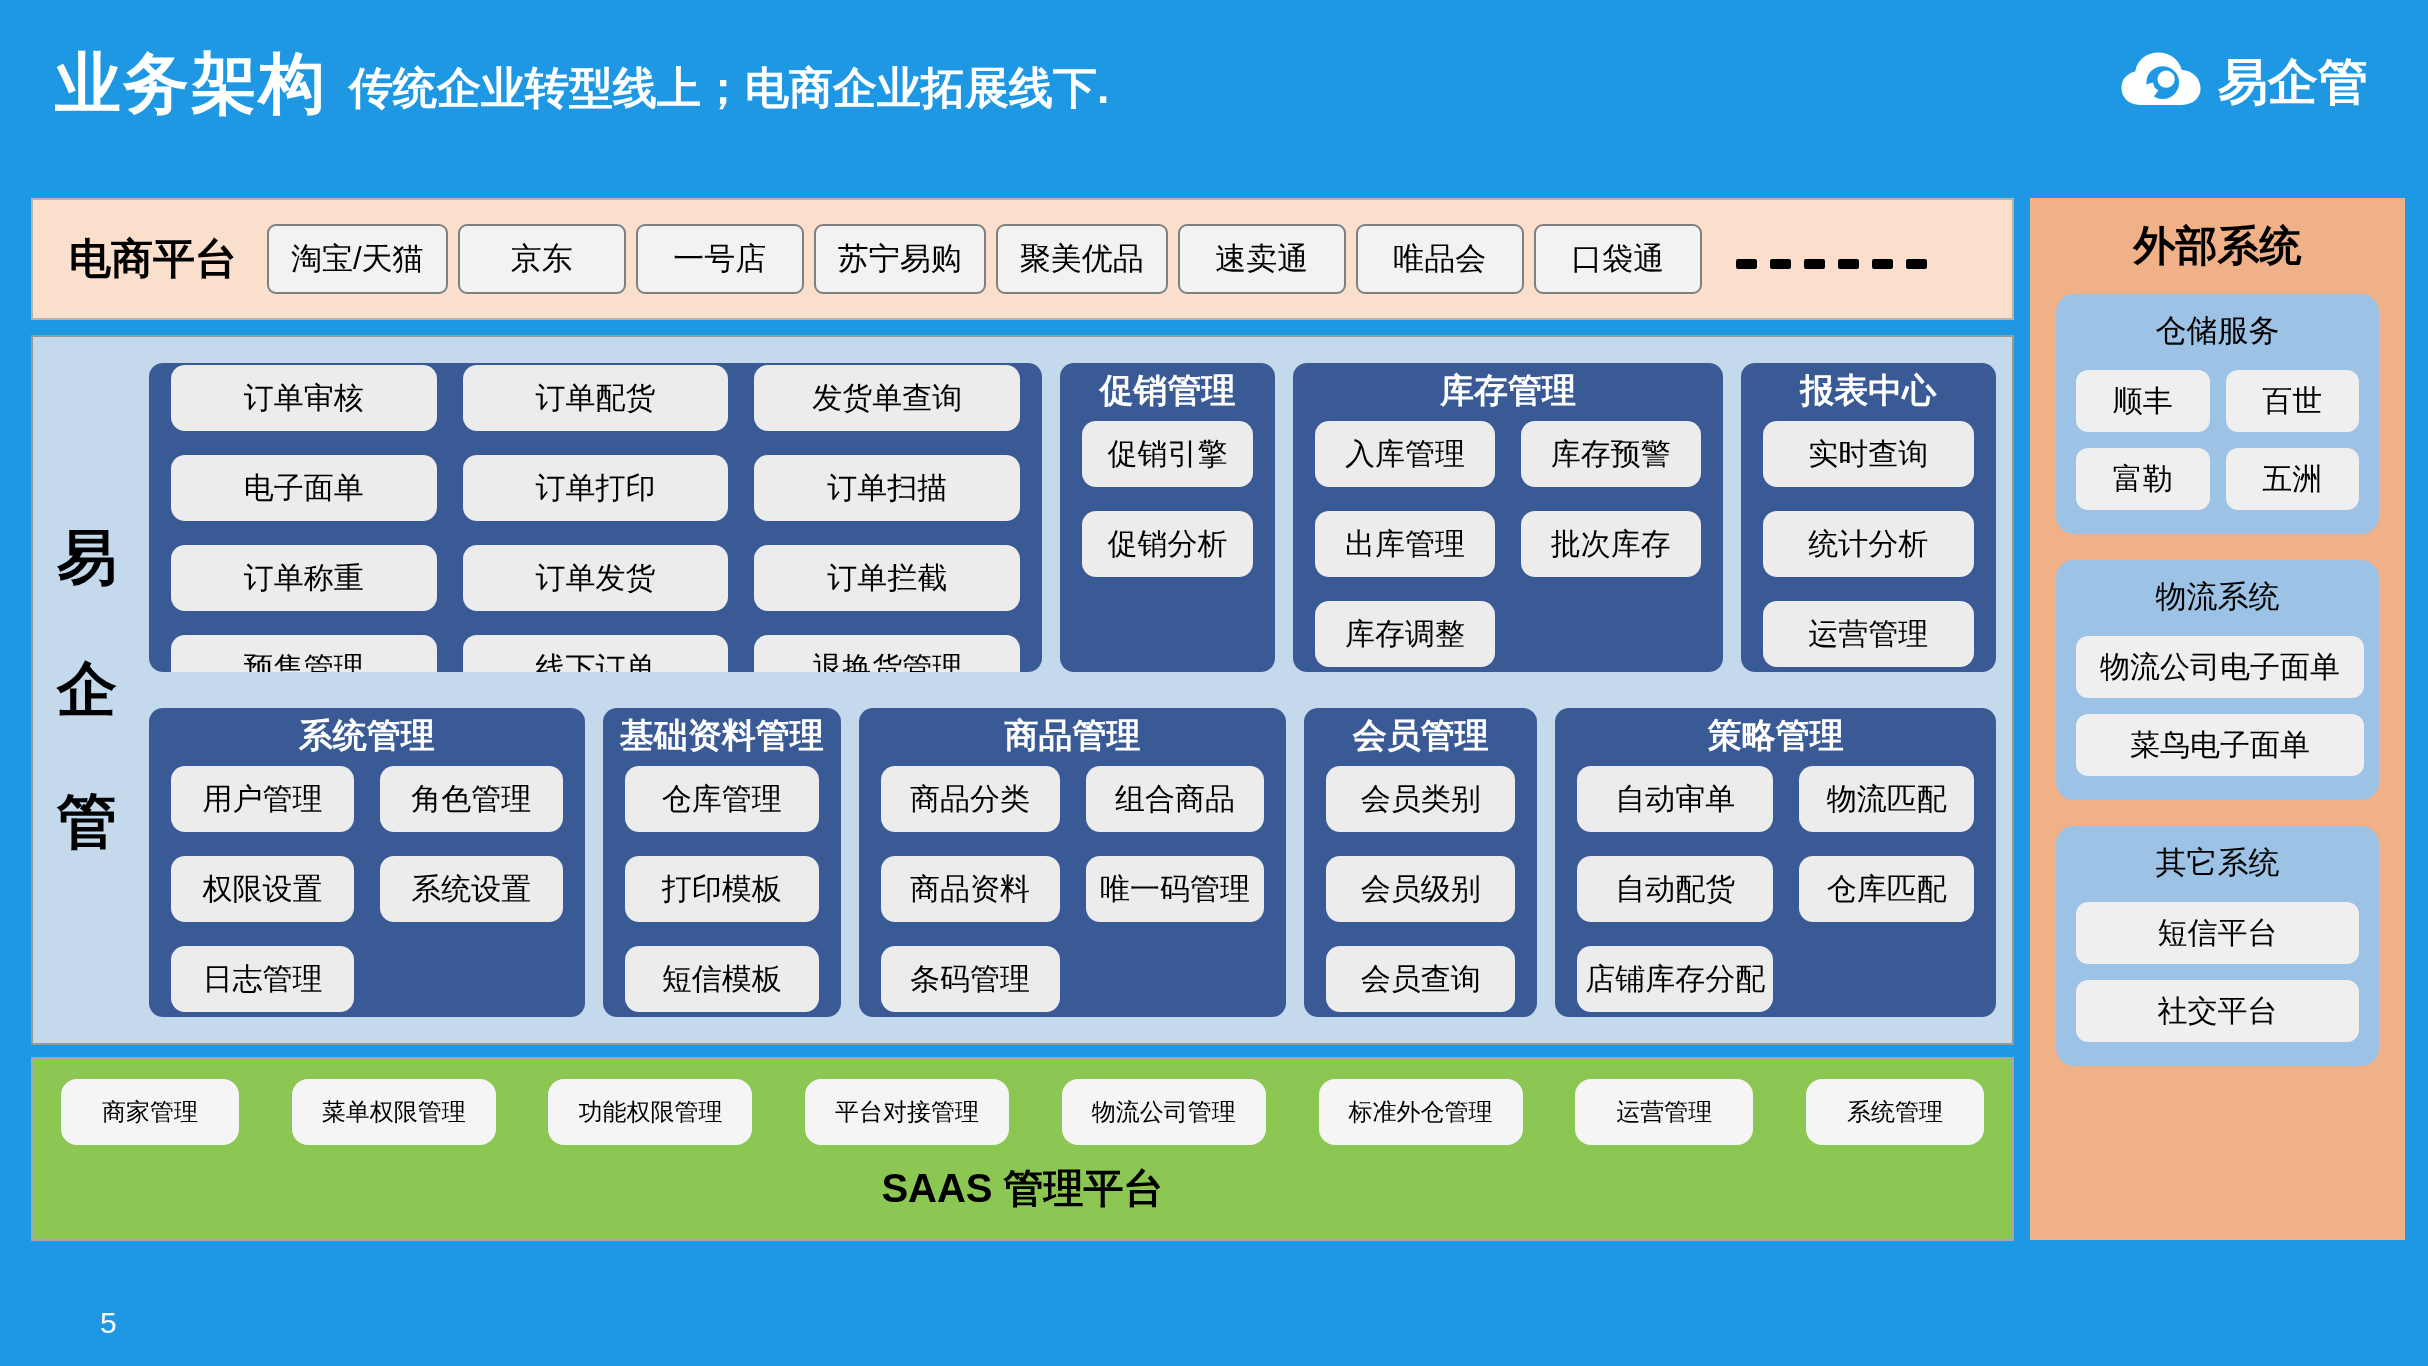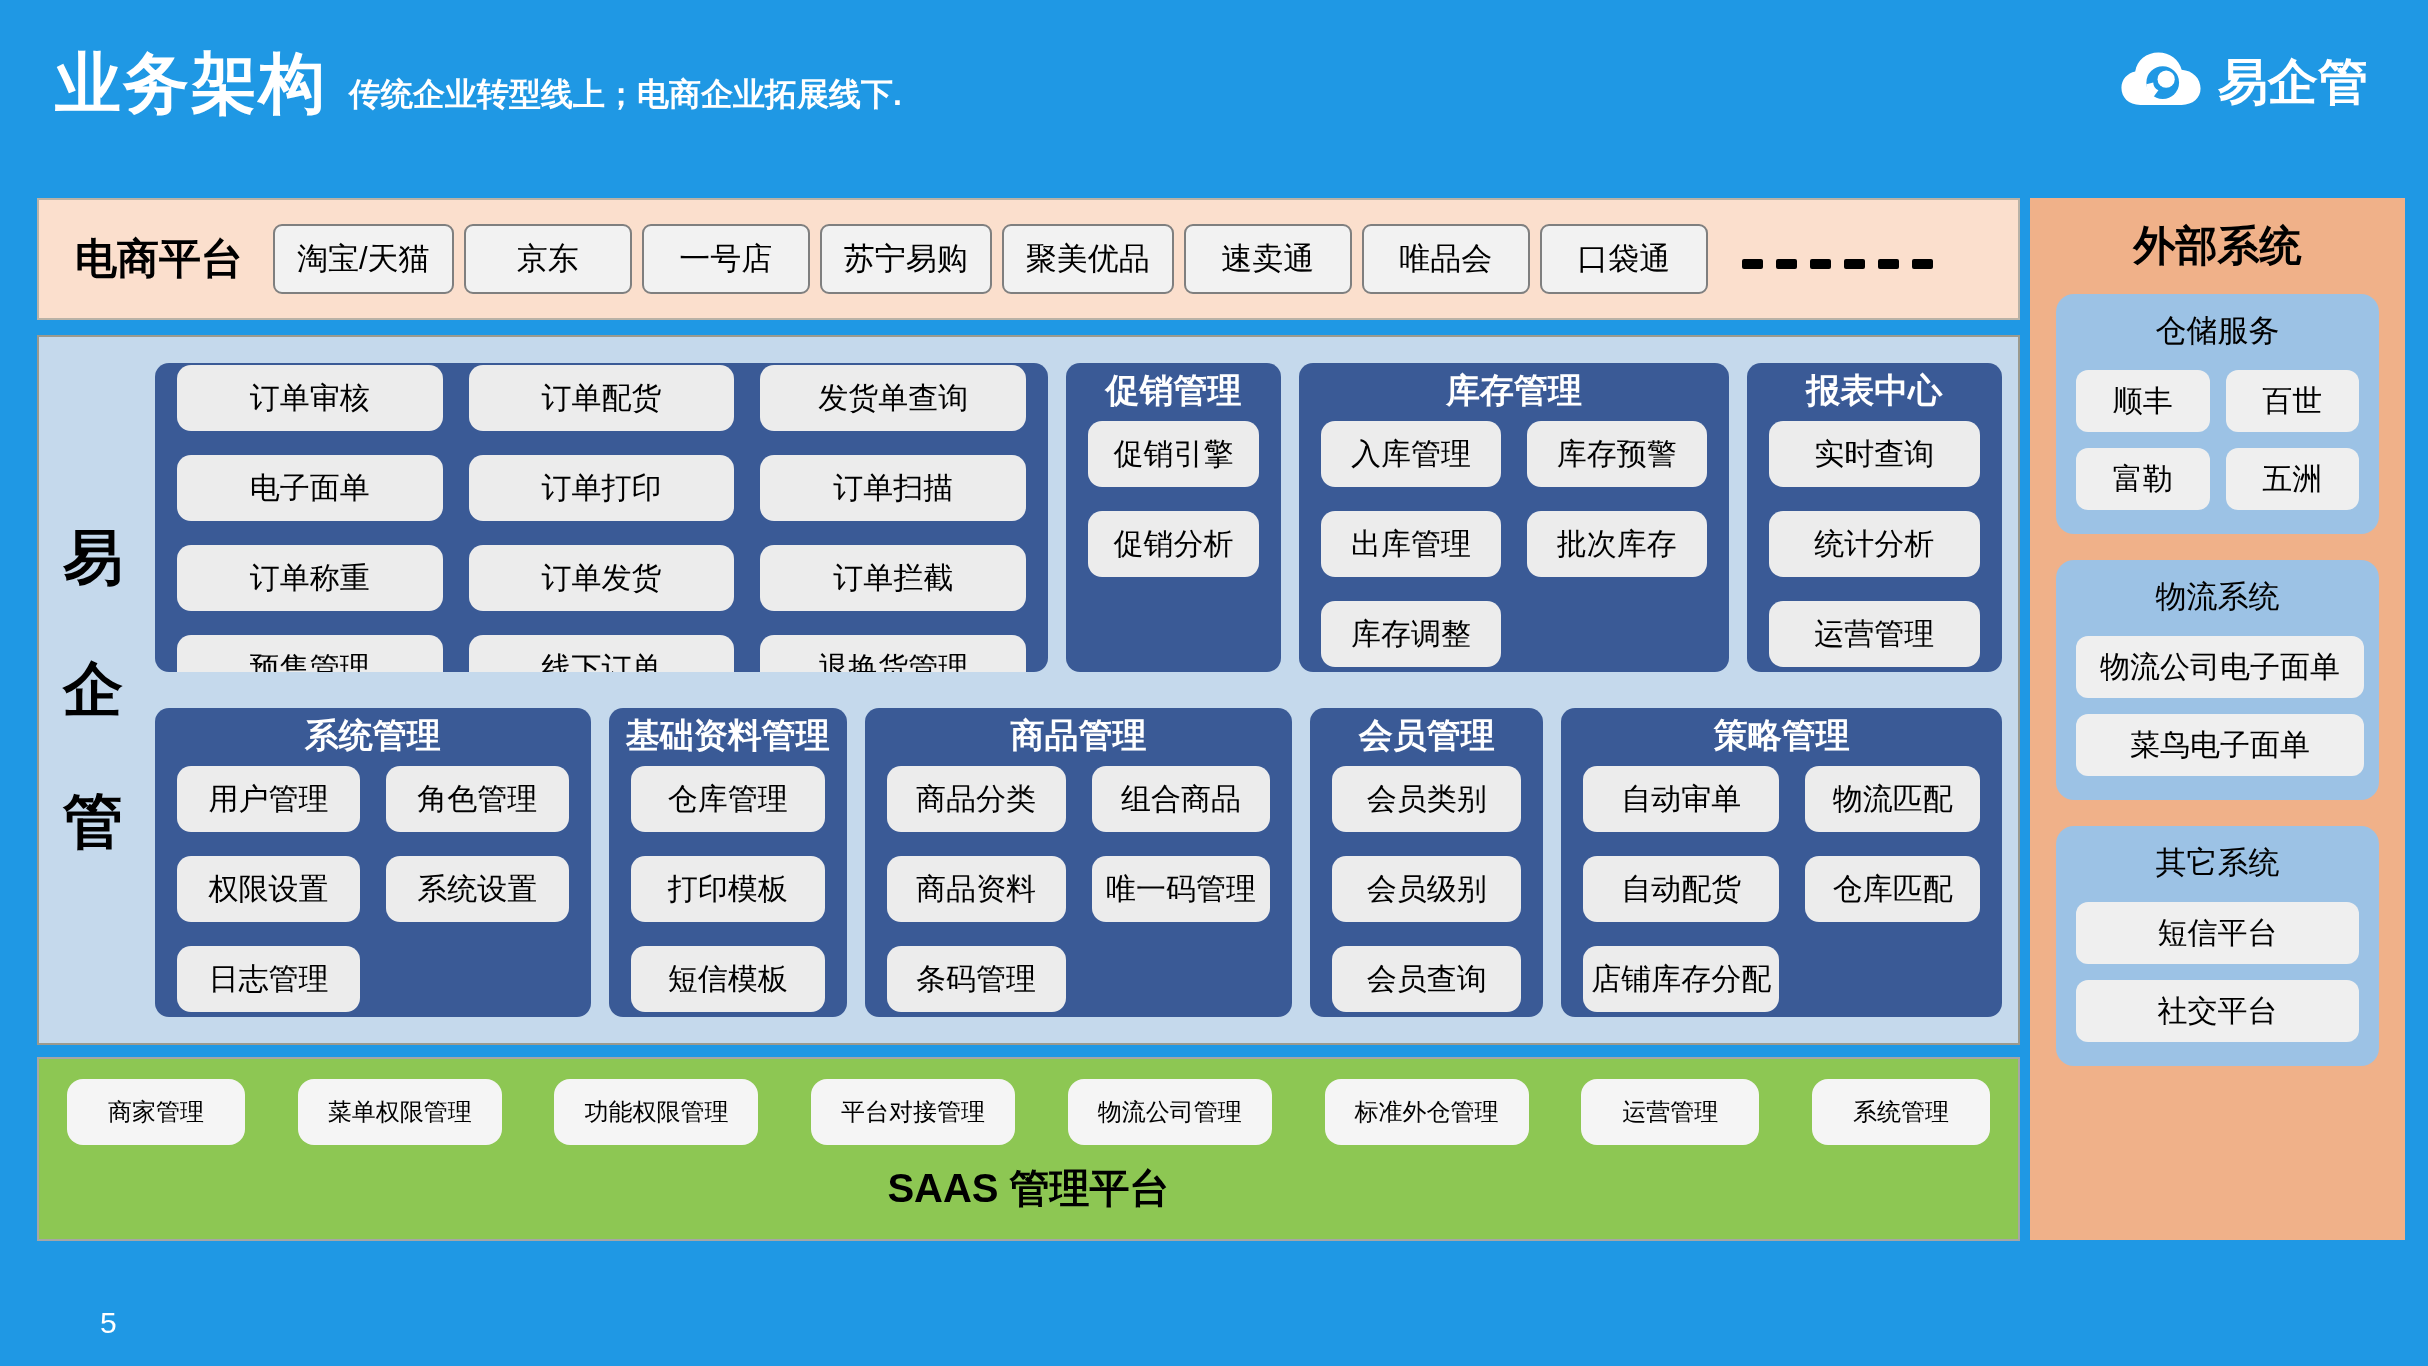--- a/index.html
+++ b/index.html
@@ -7,25 +7,25 @@
   body {
     background:#1F98E4;
     font-family:"Liberation Sans","DejaVu Sans",sans-serif;
     position:relative;
     overflow:hidden;
     color:#000;
   }
   
   .header { position:absolute; left:55px; top:50px; display:flex; align-items:flex-end; }
   .title { font-size:66px; font-weight:900; color:#fff; letter-spacing:2px; line-height:1; }
-  .subtitle { font-size:32px; font-weight:700; color:#fff; margin-left:22px; padding-bottom:6px; line-height:1; }
+  .subtitle { font-size:44px; font-weight:700; color:#fff; margin-left:22px; padding-bottom:6px; line-height:1; }
   .logo { position:absolute; right:60px; top:48px; display:flex; align-items:center; }
   .logo-text { font-size:50px; font-weight:700; color:#fff; margin-left:14px; line-height:1; }
   
-  .left-col { position:absolute; left:37px; top:198px; width:1983px; }
+  .left-col { position:absolute; left:31px; top:198px; width:1983px; }
   
   .ecom-strip {
     height:122px; background:#FBDFCD; border:2px solid #b9b2a6;
     display:flex; align-items:center; padding:0 24px;
   }
   .ecom-label { font-size:42px; font-weight:800; margin:0 30px 0 12px; white-space:nowrap; }
   .pf-list { display:flex; align-items:center; gap:10px; }
   .pf-btn {
     background:#F2F2F2; border:2px solid #7F7F7F; border-radius:9px;
     height:70px; min-width:168px; padding:0 22px;

